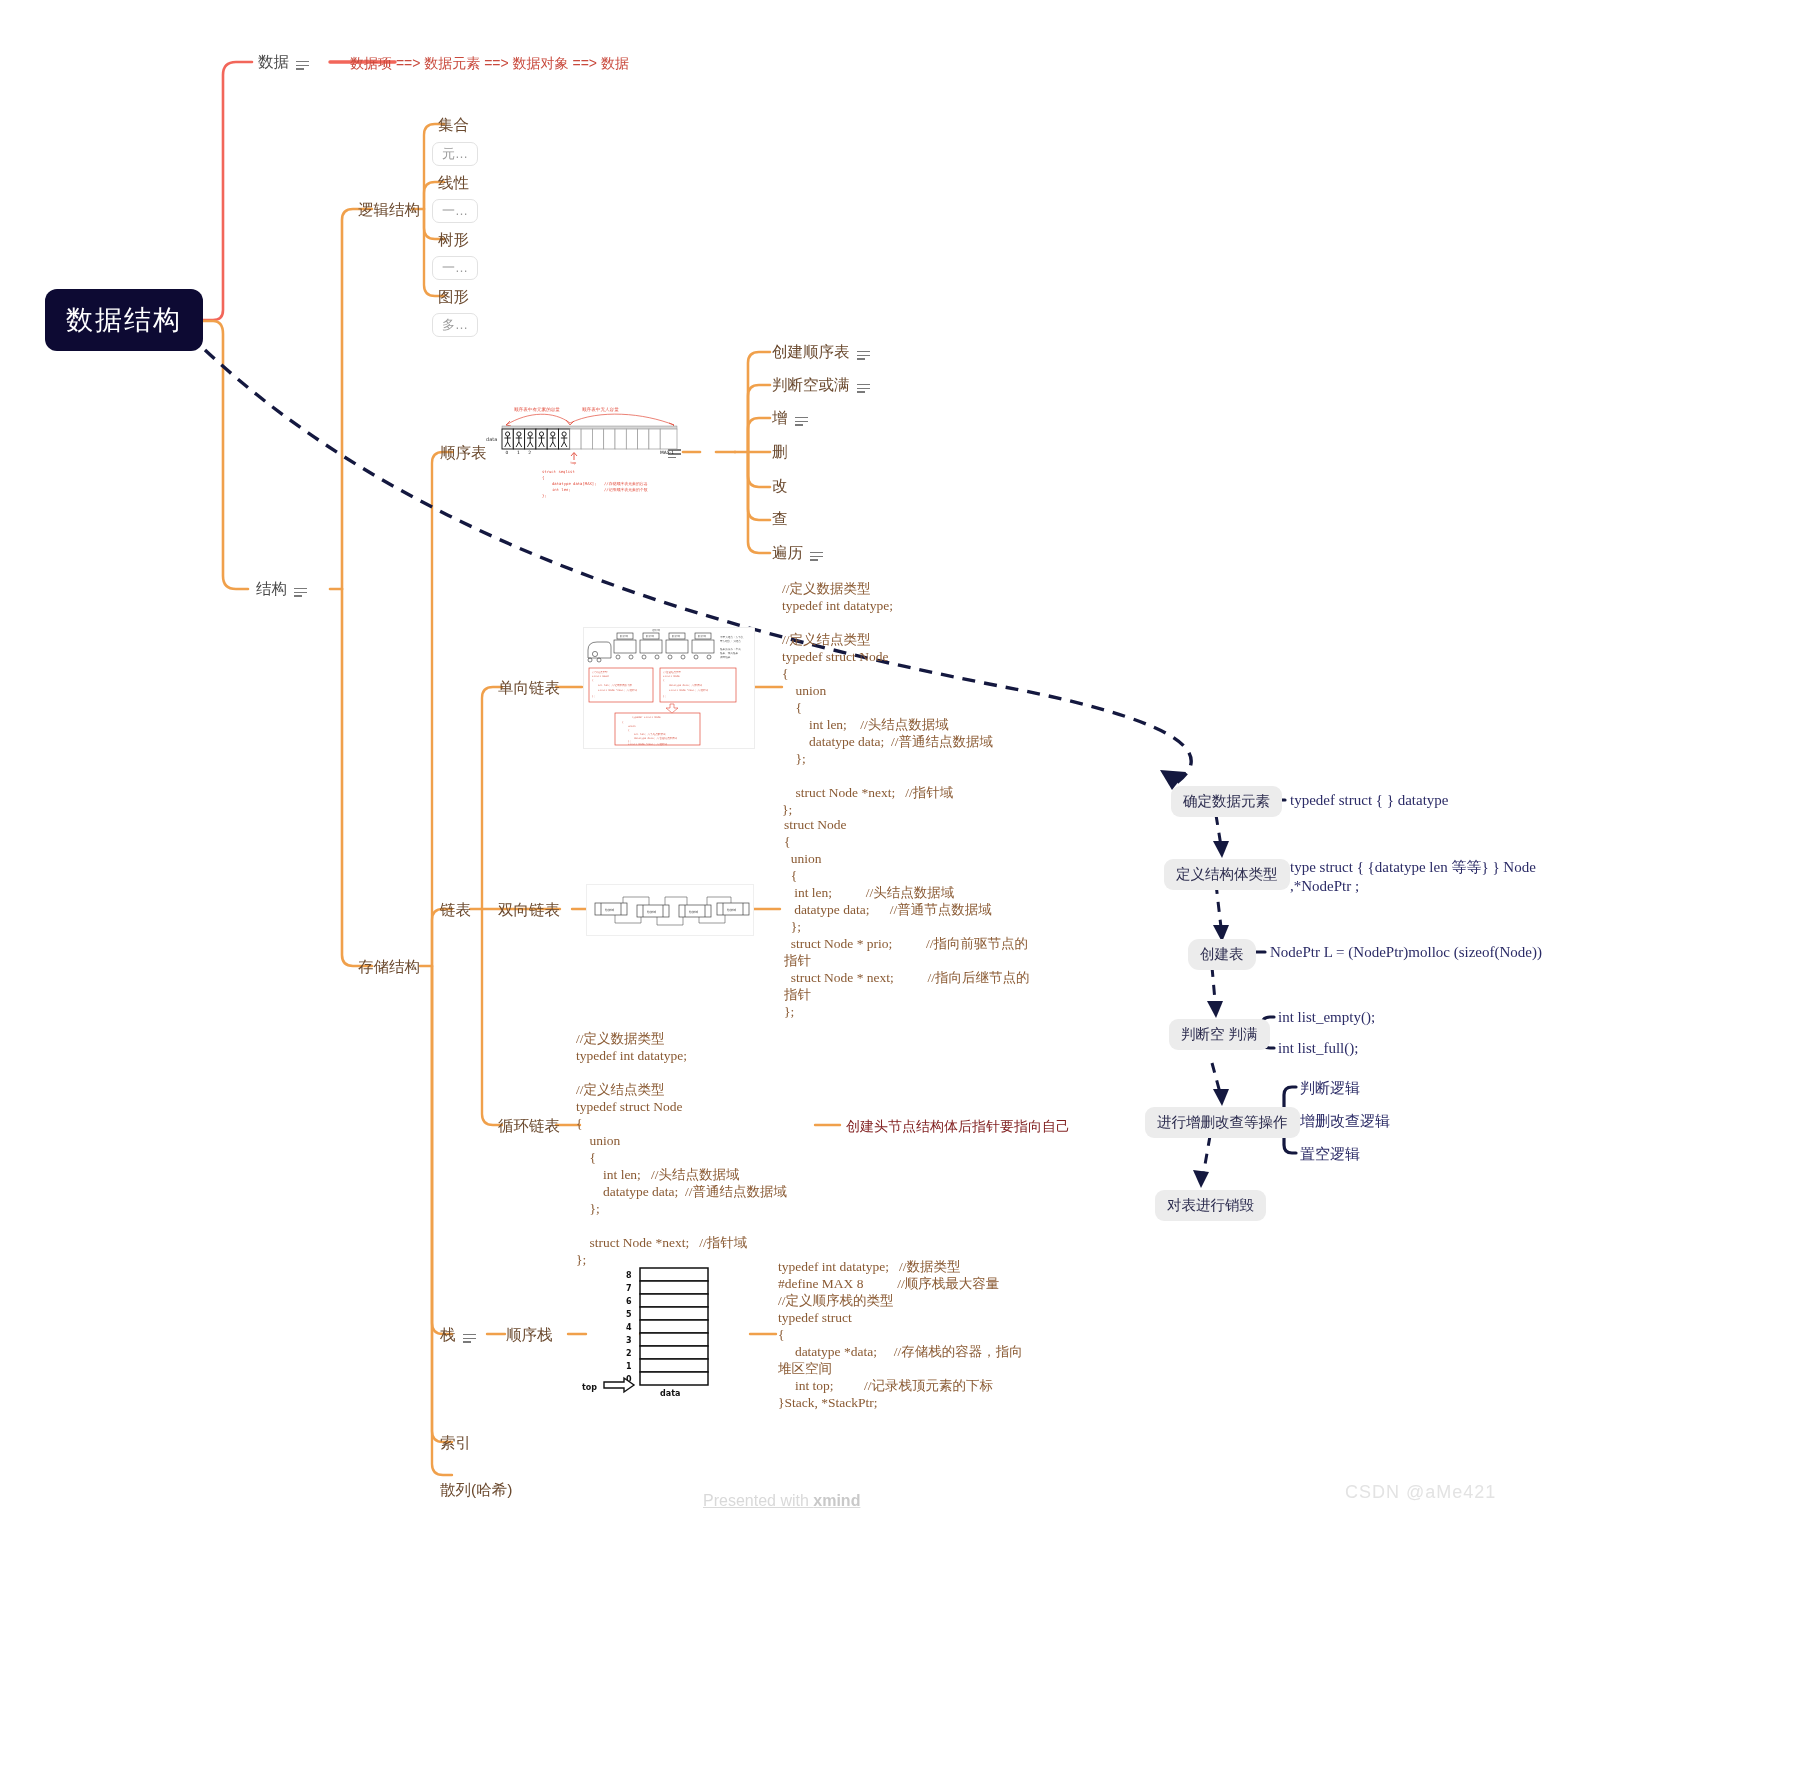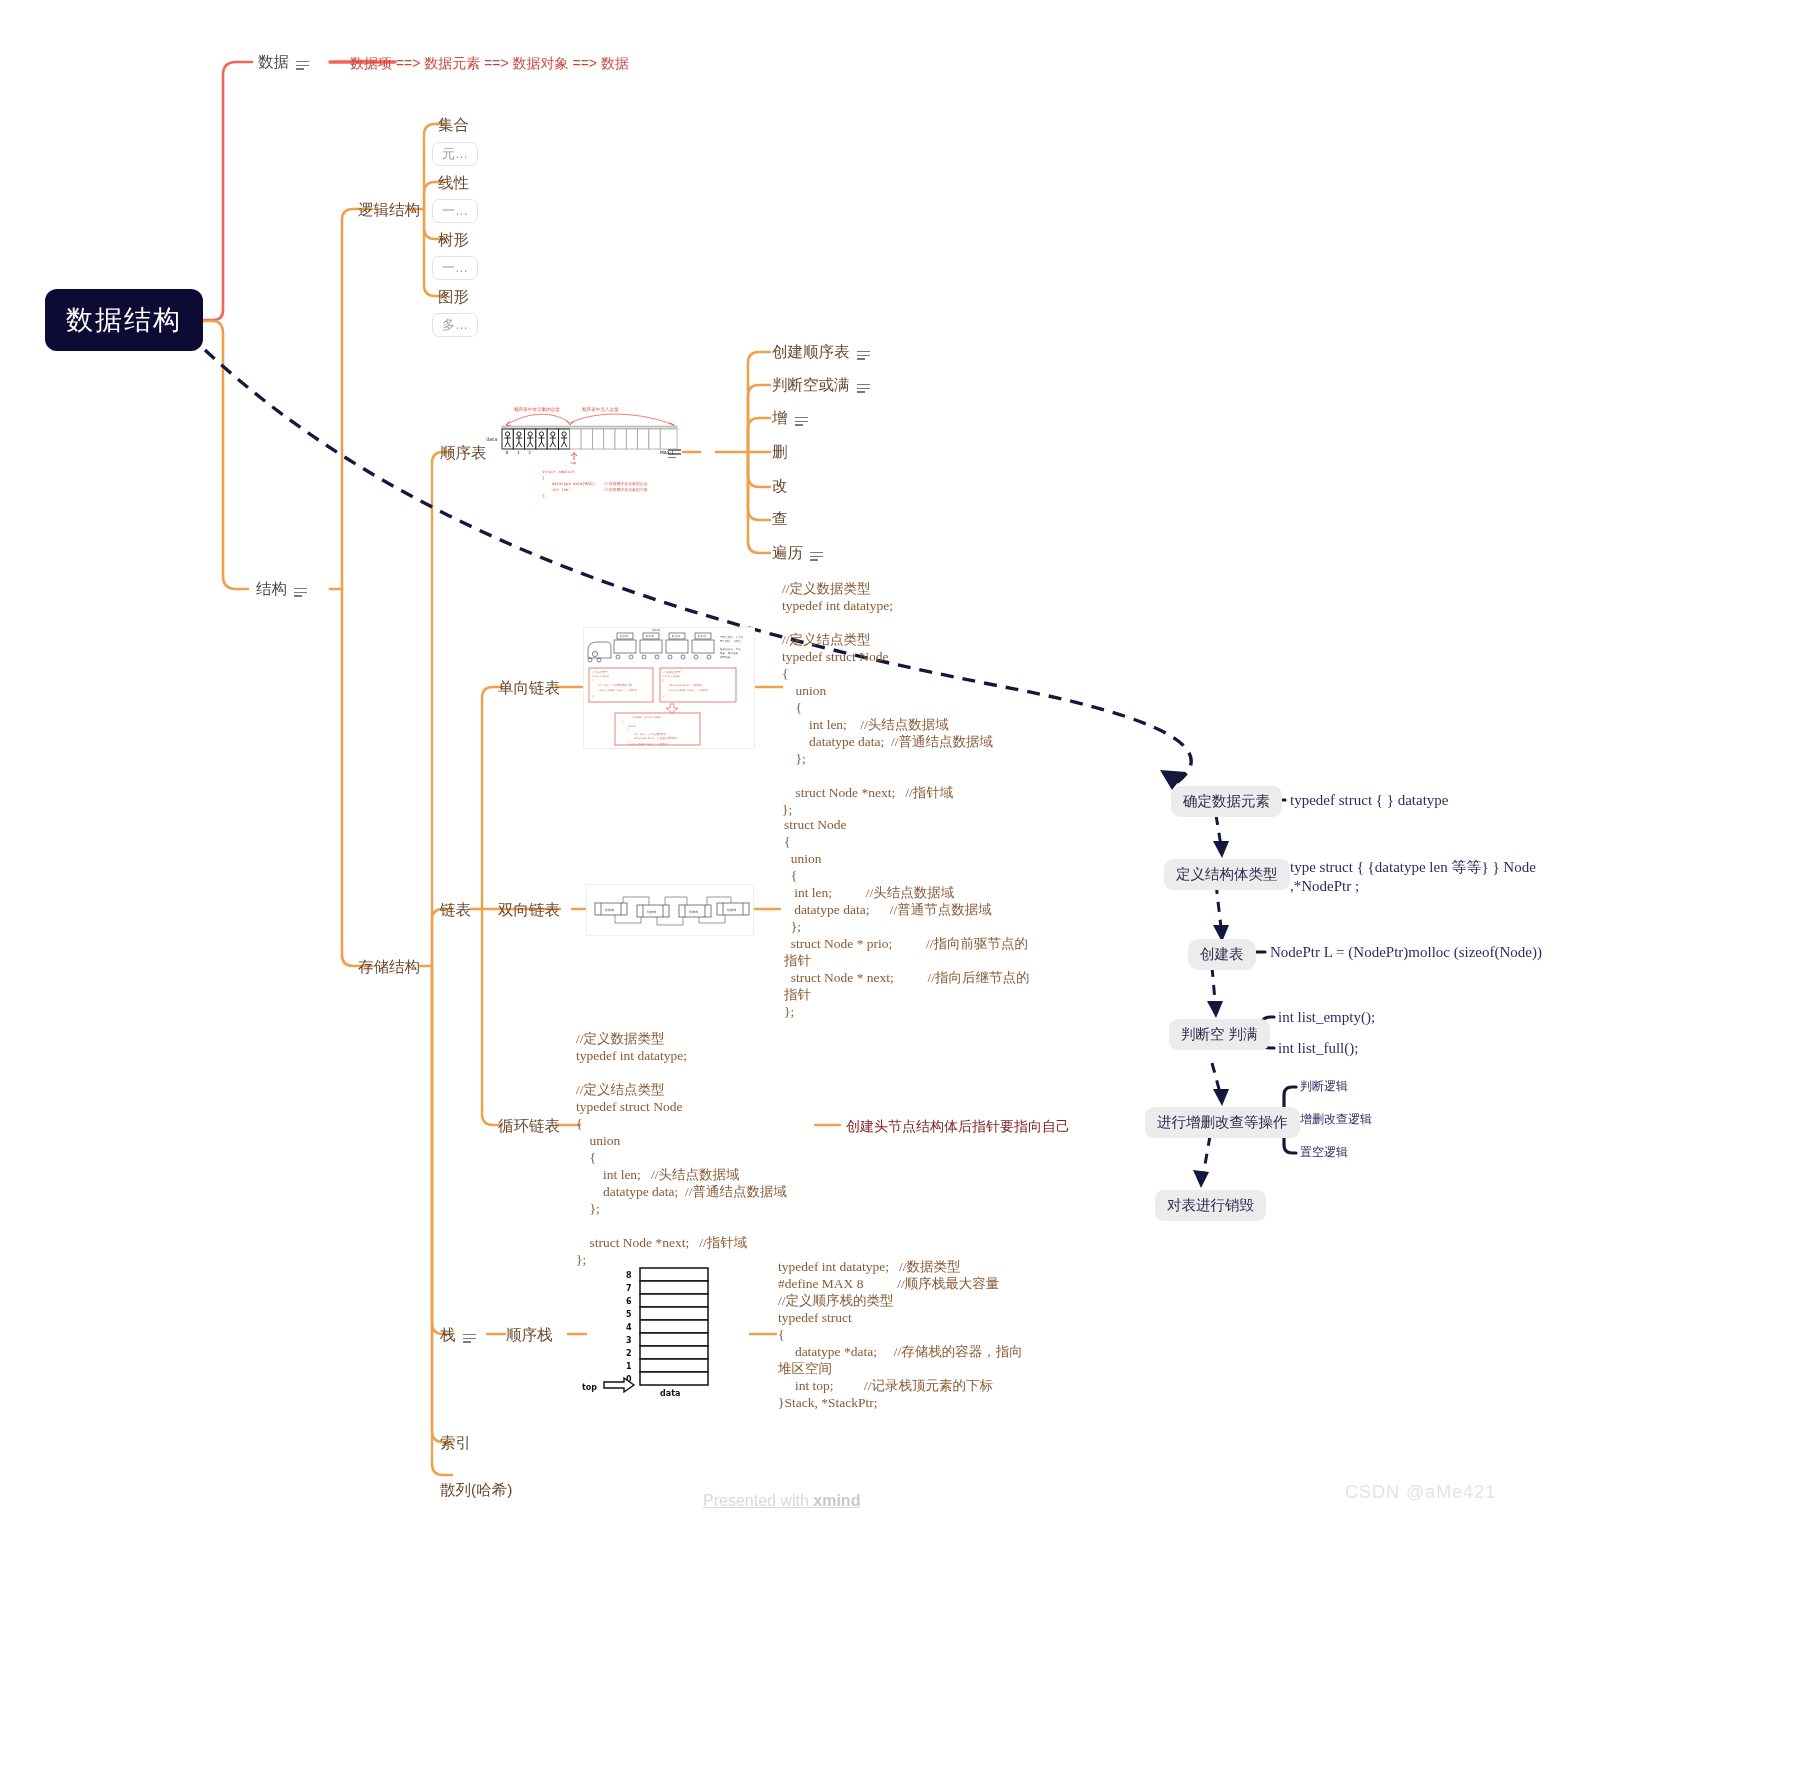--- a/index.html
+++ b/index.html
@@ -46,21 +46,21 @@
 
   
   .fbox{
     position:absolute;background:#ececec;border-radius:9px;color:#2b2b4e;
     font-size:14.5px;padding:8px 12px;line-height:1;white-space:nowrap;
   }
   .fcode{
     position:absolute;color:#2b2b66;font-size:15px;line-height:19px;
     font-family:"Liberation Serif","DejaVu Serif",serif;white-space:pre-line;
   }
-  .flabel{position:absolute;color:#2b2b66;font-size:12px;line-height:1;white-space:nowrap;}
+  .flabel{position:absolute;color:#2b2b66;font-size:15px;line-height:1;white-space:nowrap;}
 
   
   .illus{position:absolute;}
   .wm{position:absolute;color:#d9d9d9;white-space:nowrap;}
   .wm-x{left:703px;top:1492px;font-size:16px;text-decoration:underline;}
   .wm-x b{color:#c9c9c9;}
   .wm-c{left:1345px;top:1482px;font-size:18px;color:#e3e3e3;letter-spacing:1px;}
 </style>
 </head>
 <body>

